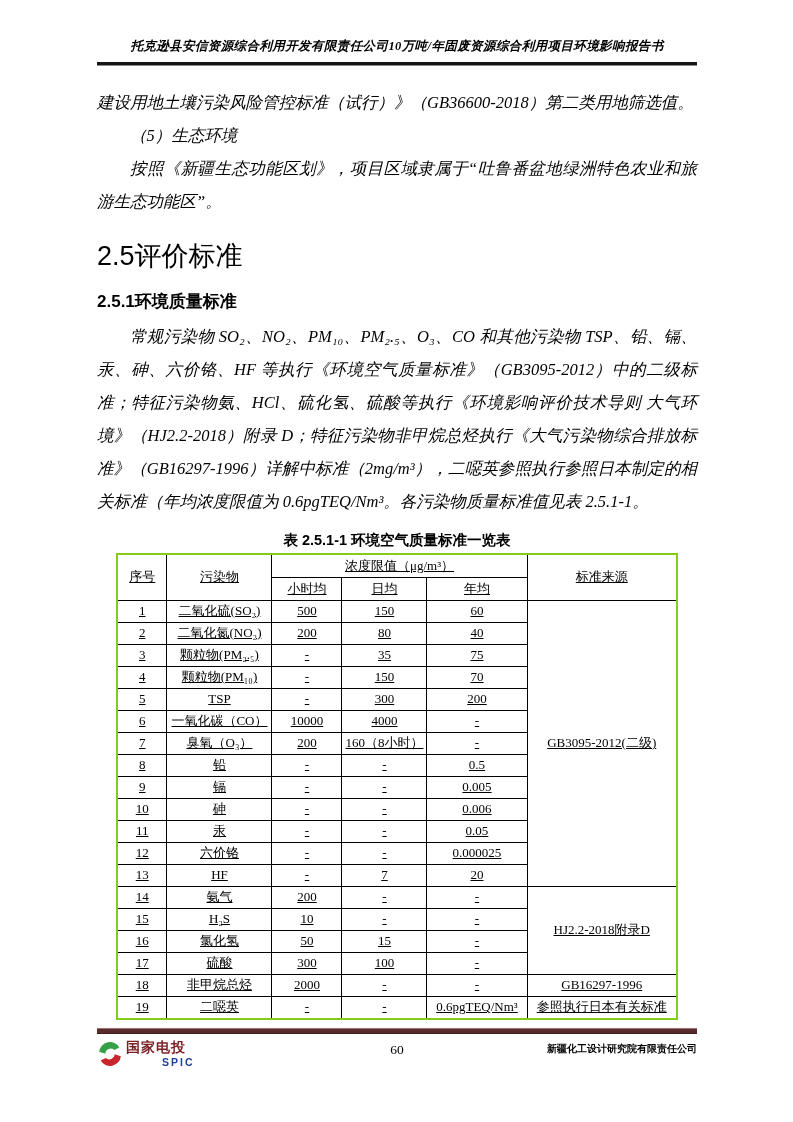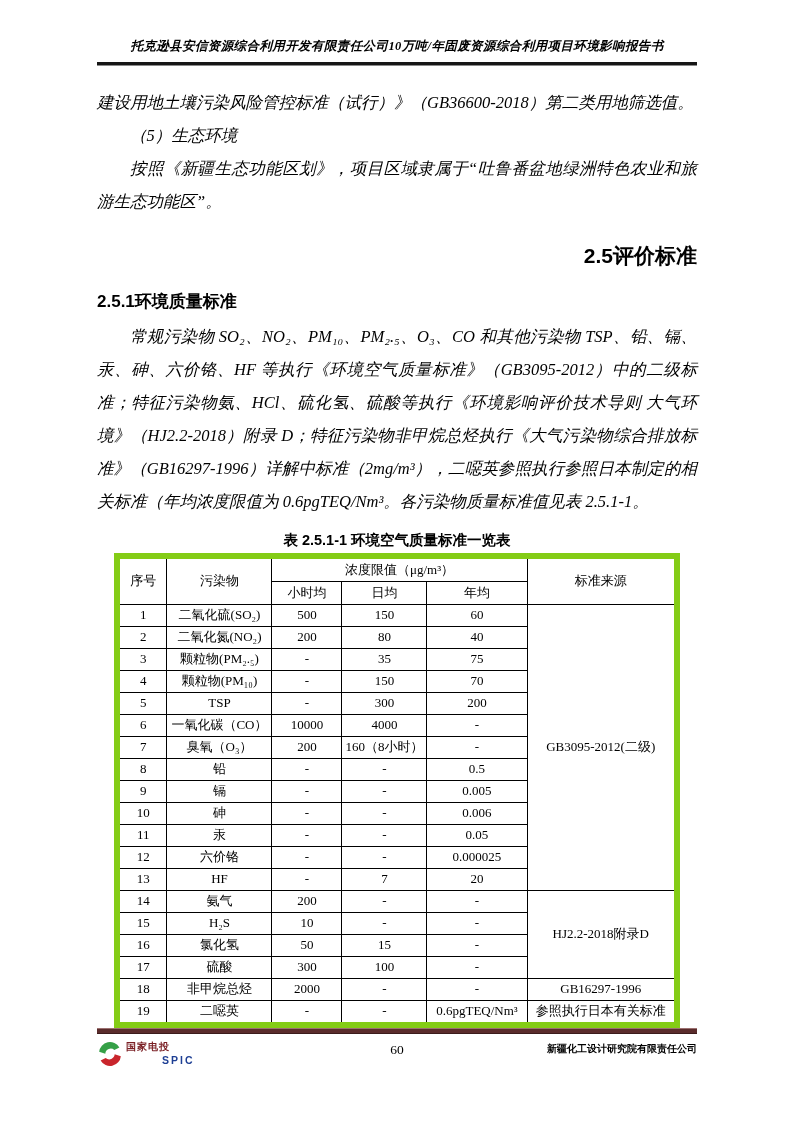--- a/index.html
+++ b/index.html
@@ -15,47 +15,47 @@
     text-align:center;font-size:12.5px;line-height:17px;font-style:italic;font-weight:bold;
     letter-spacing:0.4px;white-space:nowrap;
   }
   .header-rule{height:3px;background:#161616;margin-top:7px;border-bottom:1px solid #8a8a8a;}
 
   
   p.body{font-size:16.5px;line-height:33px;margin:0;text-align:justify;font-style:italic;}
   p.first{margin-top:20px;}
   .indent{text-indent:2em;}
 
-  h1.h1{font-family:"Liberation Sans","DejaVu Sans",sans-serif;font-size:21px;line-height:26px;margin:25px 0 0 0;font-weight:bold;text-align:right;}
+  h1.h1{font-family:"Liberation Sans","DejaVu Sans",sans-serif;font-size:27px;line-height:26px;margin:25px 0 0 0;font-weight:normal;}
   h2.h2{font-family:"Liberation Sans","DejaVu Sans",sans-serif;font-size:17px;line-height:23px;margin:21px 0 0 0;font-weight:bold;}
   h3.h3{font-family:"Liberation Sans","DejaVu Sans",sans-serif;font-size:16.5px;line-height:20px;margin:19px 0 0 0;font-weight:bold;}
   p.para4{margin-top:7px;}
 
   
   .table-caption{
     text-align:center;font-family:"Liberation Sans","DejaVu Sans",sans-serif;
     font-weight:bold;font-size:14.5px;margin:13px 0 3px 0;
   }
   table.std{
     border-collapse:collapse;margin:0 auto;width:560px;table-layout:fixed;
-    font-size:13px;border:6px solid #84cc16;
+    font-size:13px;border:2px solid #84cc16;text-decoration:underline;
   }
   table.std td{
     border:1px solid #000;text-align:center;vertical-align:middle;
     padding:0 1px;height:21px;line-height:1.15;overflow:hidden;
   }
   table.std tr.hdr td{height:22px;}
 
   
   .footer{position:absolute;left:97px;right:96px;top:1028px;}
   .footer-rule{height:4px;background:#5a2c2c;border-top:1px solid #9b7070;border-bottom:1px solid #3c1b1b;}
   .footer-row{position:relative;margin-top:7px;display:flex;align-items:flex-start;}
   .logo{display:flex;align-items:center;gap:3px;}
   .logo-text{display:flex;flex-direction:column;line-height:1;}
-  .logo-cn{font-family:Liberation Mono, monospace;font-weight:bold;font-size:10px;color:#7a1f24;letter-spacing:1px;}
+  .logo-cn{font-family:Liberation Mono, monospace;font-weight:bold;font-size:14px;color:#7a1f24;letter-spacing:1px;}
   .logo-en{font-family:"Liberation Sans","DejaVu Sans",sans-serif;font-weight:bold;font-size:10.5px;color:#1e3f94;letter-spacing:2px;margin-top:2px;margin-left:36px;}
   .page-number{position:absolute;left:50%;transform:translateX(-50%);top:1px;font-size:13.5px;}
   .company{margin-left:auto;font-size:10px;padding-top:1px;font-weight:bold;}
 </style>
 </head>
 <body>
 
 <div class="page">
 
   <div class="header-title">托克逊县安信资源综合利用开发有限责任公司10万吨/年固废资源综合利用项目环境影响报告书</div>

